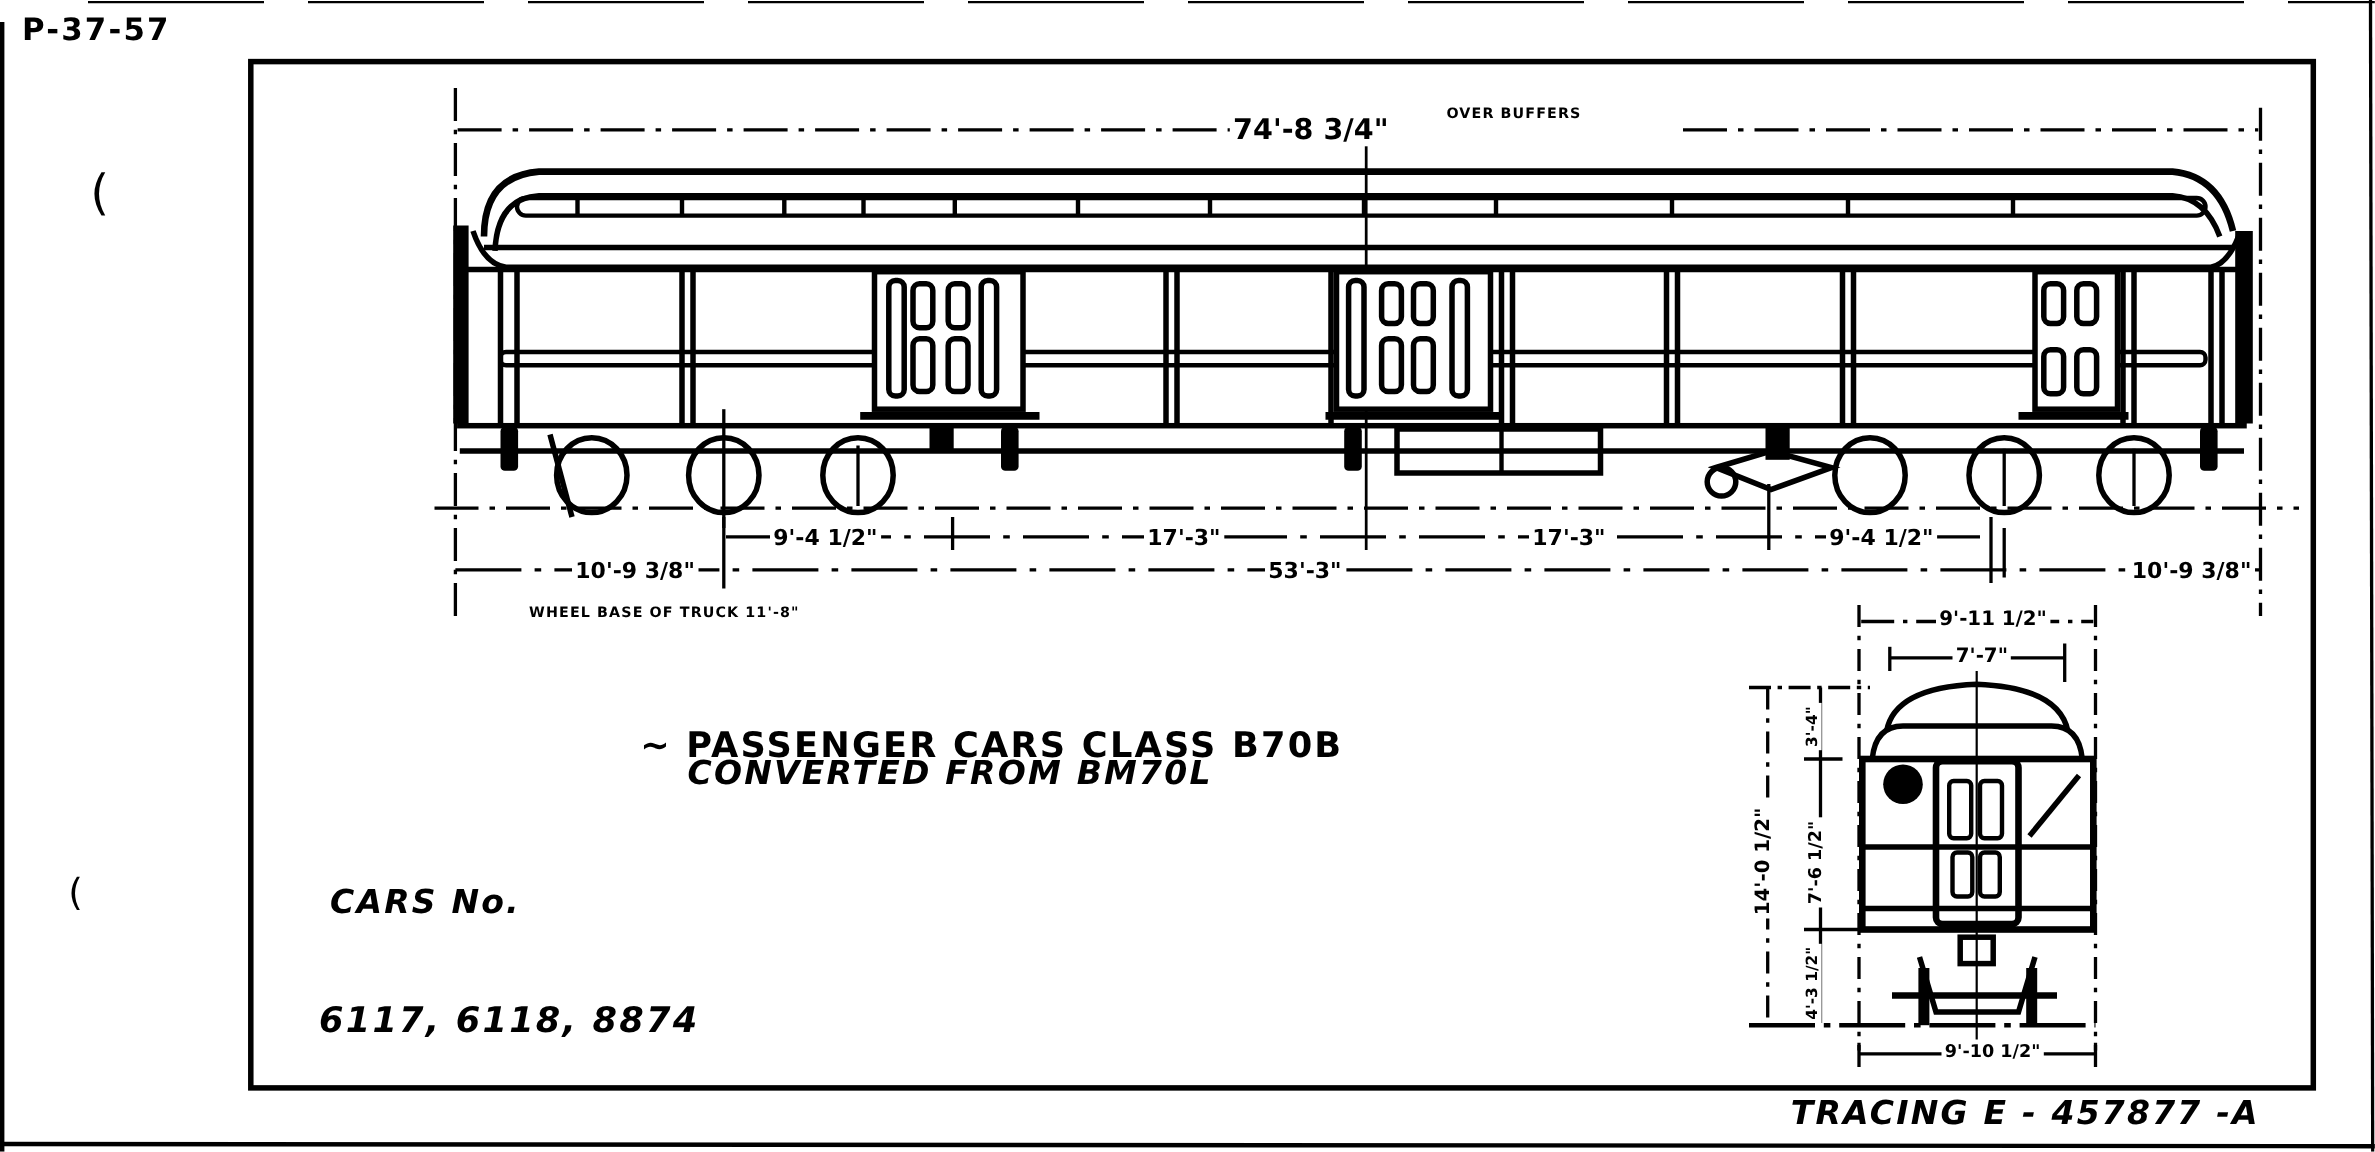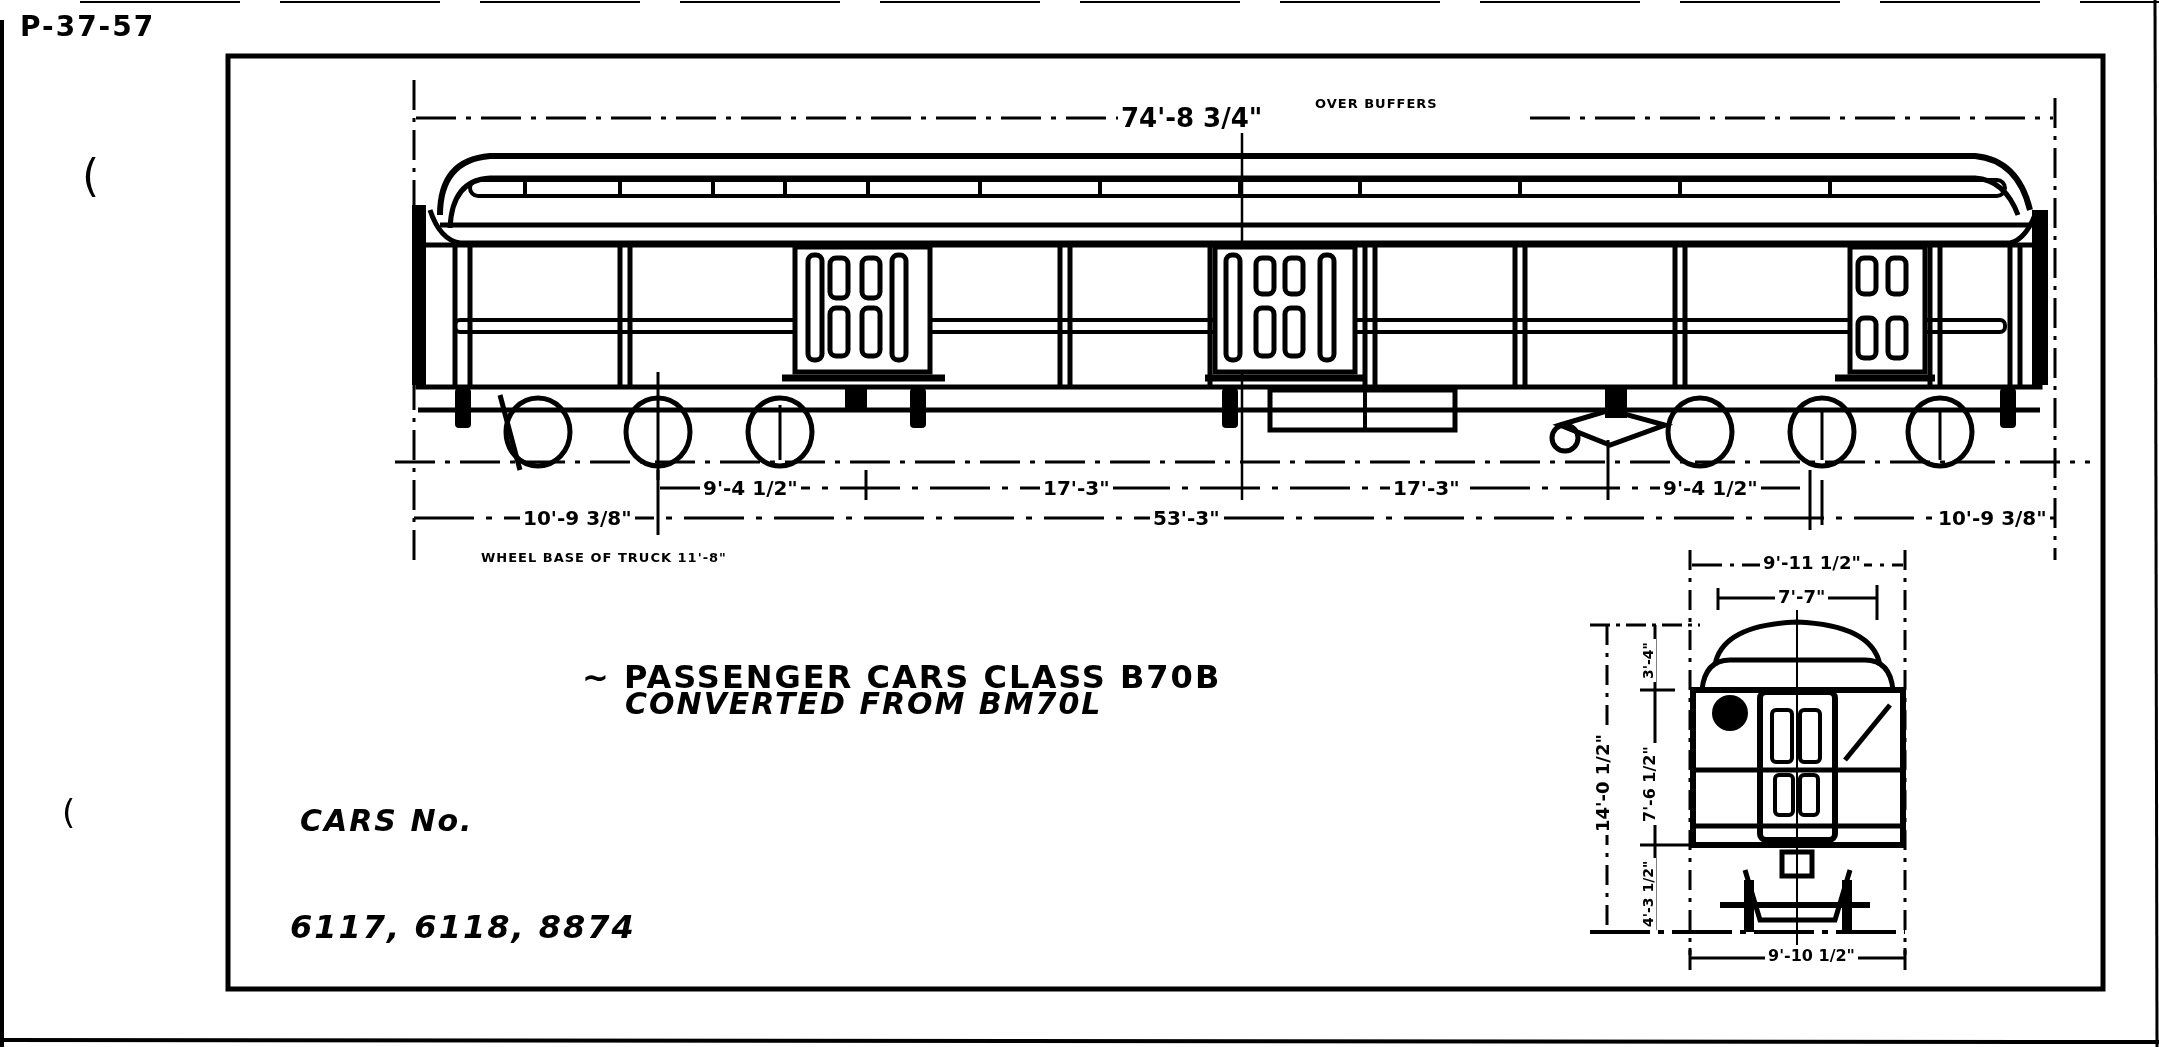--- a/index.html
+++ b/index.html
@@ -203,20 +203,21 @@
 
     <line x1="1607" y1="625" x2="1607" y2="932" stroke-width="3" stroke-dasharray="20 8 4 8"></line>
     <line x1="1590" y1="625" x2="1700" y2="625" stroke-width="3" stroke-dasharray="20 6 4 6"></line>
     <line x1="1655" y1="625" x2="1655" y2="930" stroke-width="3"></line>
     <line x1="1640" y1="690" x2="1675" y2="690" stroke-width="3"></line>
     <line x1="1640" y1="845" x2="1690" y2="845" stroke-width="3"></line>
   </g>
 </svg>
 
 <div class="hand upright" style="left:20px; top:10px; font-size:28px; font-style:normal;">P-37-57</div>
+<div class="hand" style="left:1628px; top:995px; font-size:30px;">TRACING E - 457877 -A</div>
 <div class="hand upright" style="left:82px; top:150px; font-size:44px; font-weight:normal;">(</div>
 <div class="hand upright" style="left:62px; top:792px; font-size:34px; font-weight:normal;">(</div>
 
 <div class="hand upright" style="left:582px; top:638px; font-size:32px;margin-top:20px;">~ PASSENGER CARS CLASS B70B</div>
 <div class="hand" style="left:625px; top:686px; font-size:30px;text-align:right;">CONVERTED FROM BM70L</div>
 
 <div class="hand" style="left:300px; top:803px; font-size:30px;">CARS No.</div>
 <div class="hand" style="left:290px; top:908px; font-size:32px;">6117, 6118, 8874</div>
 
 <div class="dim" style="left:1118px; top:103px; font-size:26px;">74'-8 3/4"</div>

